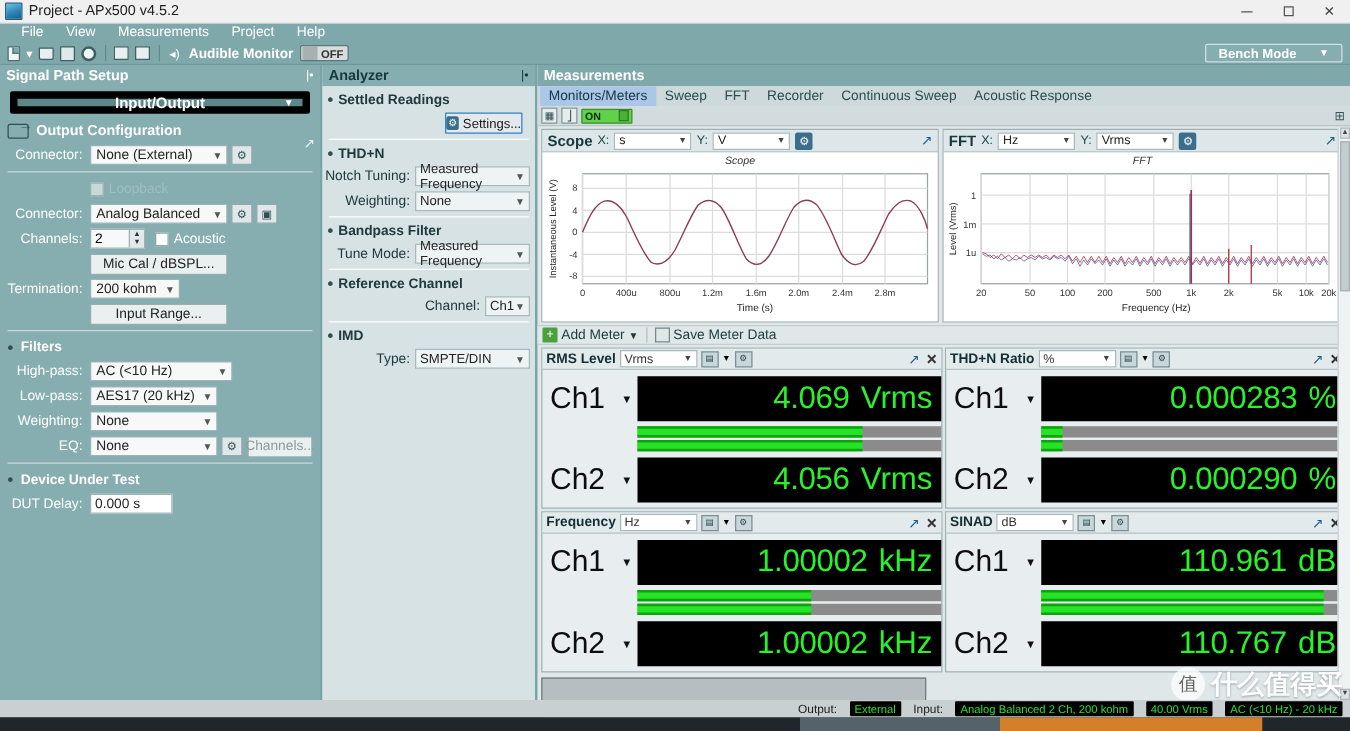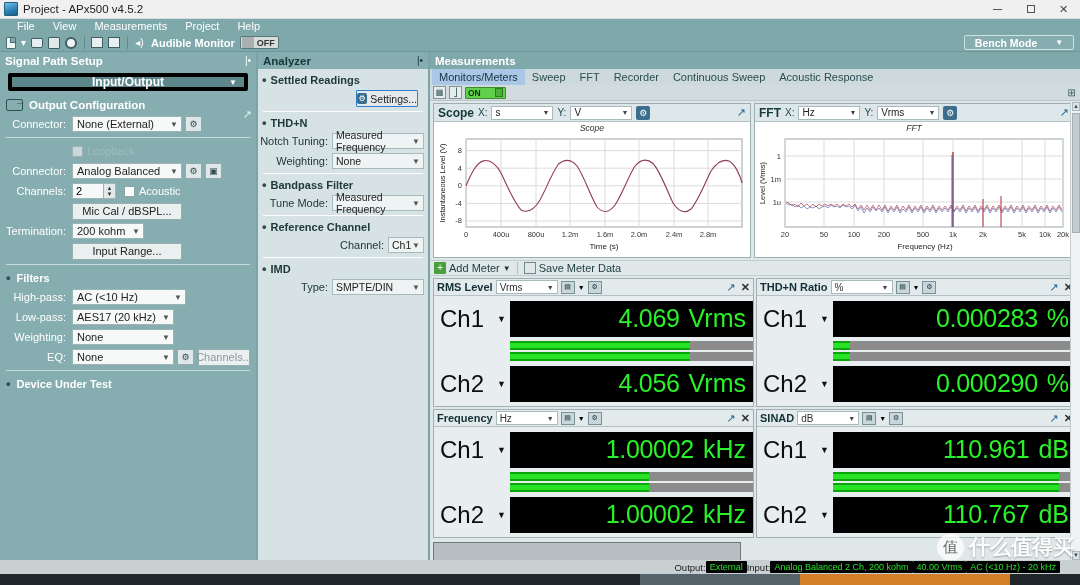--- a/index.html
+++ b/index.html
@@ -78,21 +78,21 @@
   
   .panel-head {
     height: 17px; display: flex; align-items: center;
     color: #ffffff; font-weight: bold; font-size: 11.5px; padding-left: 5px; text-align: center;
   }
   .panel-head .pin { margin-left: auto; margin-right: 5px; font-size: 10px; font-weight: normal; }
 
   #leftpanel { position: absolute; left: 0; top: 52px; width: 256px; height: 508px; background: #86adb0; }
   .sps-dd {
     margin: 4px 8px 0 8px; height: 18px; background: #5d878b;
-    border: 4px solid #000000; border-radius: 2px; color: #fff;
+    border: 6px solid #000000; border-radius: 2px; color: #fff;
     font-weight: bold; font-size: 12px; display: flex; align-items: center;
     justify-content: center; position: relative;
   }
   .sps-dd .caret { position: absolute; right: 7px; font-size: 8px; }
   .sps-ext { position: absolute; right: 4px; top: 56px; color: #e8f2f3; font-size: 11px; }
 
   .sect-title { display: flex; align-items: center; gap: 6px; color: #ffffff; font-weight: bold; font-size: 11.5px; padding: 4px 0 3px 6px; }
   .sect-title.sub { font-size: 11px; }
   .bullet { color: #2d4f52; font-size: 13px; line-height: 8px; }
   .ico-out, .ico-in {
@@ -220,21 +220,21 @@
 
   
   .vscroll { position: absolute; right: 0; top: 0; width: 10px; bottom: 0; background: #eef2f3; border-left: 1px solid #c4ced0; }
   .vthumb { position: absolute; left: 1px; width: 8px; background: #c3cdd0; border: 1px solid #a4b0b3; }
   .vtop, .vbot { position: absolute; left: 1px; width: 8px; height: 9px; background: #dde4e6; border: 1px solid #aeb9bb;
                  font-size: 6px; text-align: center; line-height: 7px; color: #445; }
 
   
   .statusbar { position: absolute; left: 0; bottom: 11px; width: 1080px; height: 14px;
                background: #c9d0d2; display: flex; align-items: center; justify-content: flex-end;
-               padding-right: 20px; gap: 0; font-size: 9.5px; }
+               padding-right: 6px; gap: 10px; font-size: 9.5px; }
   .st-lbl { color: #1b1b1b; }
   .st-chip { background: #000000; color: #2be02b; padding: 1px 4px; font-size: 9px; border-radius: 1px; white-space: nowrap; }
   .taskbar { position: absolute; left: 0; bottom: 0; width: 1080px; height: 11px; background: #2b3338; }
   .tsk { position: absolute; top: 0; height: 11px; }
 
   
   .watermark { position: absolute; right: 6px; bottom: 24px; display: flex; align-items: center;
                gap: 5px; opacity: .92; pointer-events: none; }
   .wm-circle { width: 27px; height: 27px; border-radius: 50%; background: rgba(255,255,255,.82);
                display: flex; align-items: center; justify-content: center;
@@ -402,20 +402,26 @@
       <div class="mini-btn">⚙</div>
       <div class="wide-btn dim" style="width:52px;margin-left:4px">
         <span>Channels...</span>
       </div>
     </div>
     <div class="divider"></div>
 
     <div class="sect-title sub">
       <span class="bullet">•</span>
       <span>Device Under Test</span>
+    </div>
+    <div class="row">
+      <span class="lbl" style="width:60px">DUT Delay:</span>
+      <div class="txtin" style="margin-left:6px">
+        <span>0.000 s</span>
+      </div>
     </div>
   </div>
 
   <div id="midpanel">
     <div class="panel-head" style="color:#16383b">
       <span>Analyzer</span>
       <span class="pin">|•</span>
     </div>
     <div class="an-body">
       <div class="an-sect">

